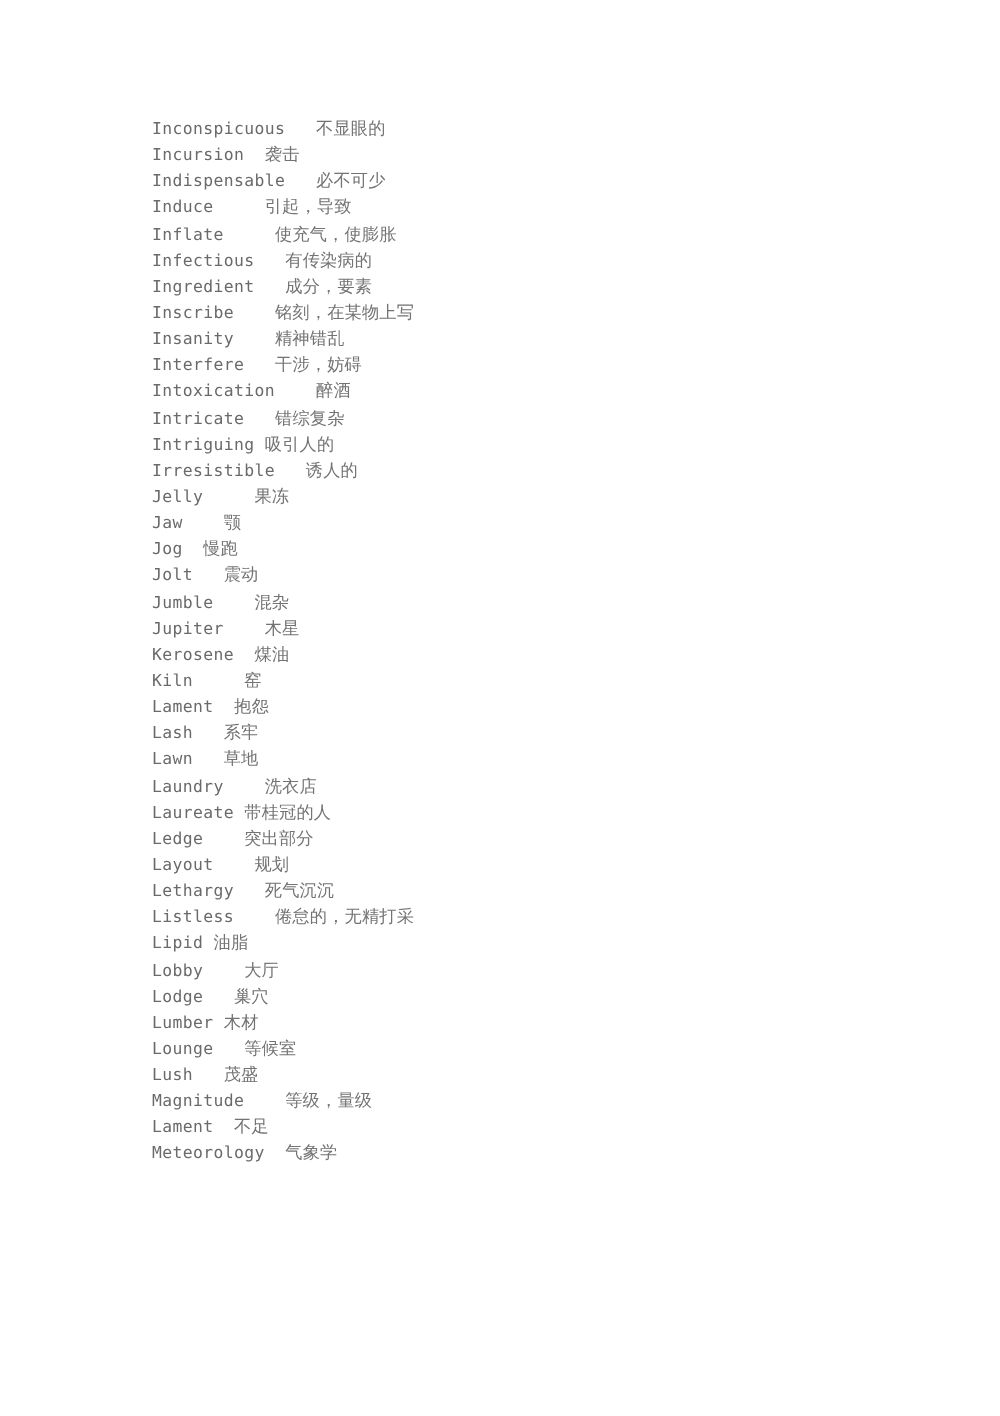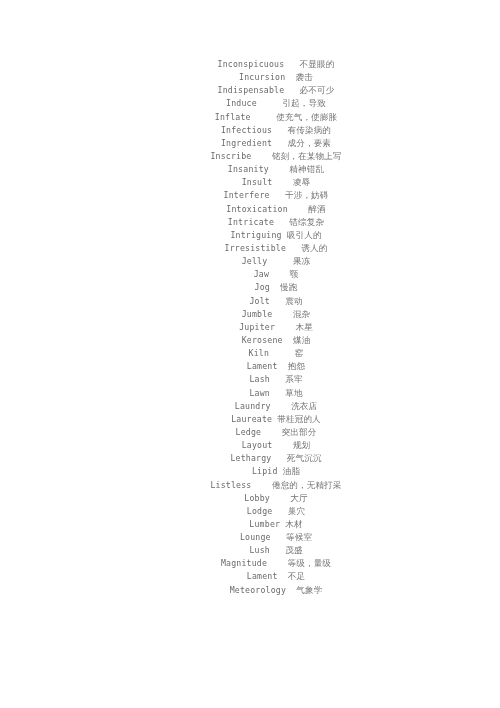--- a/index.html
+++ b/index.html
@@ -12,21 +12,20 @@
     width: 500px;
     height: 708px;
     overflow: hidden;
     font-family: "DejaVu Sans Mono", "Liberation Mono", monospace;
   }
   .page {
     position: relative;
     width: 500px;
     height: 708px;
     background: #ffffff;
-    text-align: center;
   }
   .word-list {
     position: absolute;
     left: 76px;
     top: 58px;
     width: 400px;
   }
   .entry {
     display: block;
     height: 13.15px;
@@ -59,21 +58,20 @@
   <div class="word-list" id="word-list">
       <div class="entry"><span class="term">Inconspicuous</span><span class="gap">&nbsp;&nbsp;&nbsp;</span><span class="gloss">不显眼的</span></div>
       <div class="entry"><span class="term">Incursion</span><span class="gap">&nbsp;&nbsp;</span><span class="gloss">袭击</span></div>
       <div class="entry"><span class="term">Indispensable</span><span class="gap">&nbsp;&nbsp;&nbsp;</span><span class="gloss">必不可少</span></div>
       <div class="entry"><span class="term">Induce</span><span class="gap">&nbsp;&nbsp;&nbsp;&nbsp;&nbsp;</span><span class="gloss">引起，导致</span></div>
       <div class="entry"><span class="term">Inflate</span><span class="gap">&nbsp;&nbsp;&nbsp;&nbsp;&nbsp;</span><span class="gloss">使充气，使膨胀</span></div>
       <div class="entry"><span class="term">Infectious</span><span class="gap">&nbsp;&nbsp;&nbsp;</span><span class="gloss">有传染病的</span></div>
       <div class="entry"><span class="term">Ingredient</span><span class="gap">&nbsp;&nbsp;&nbsp;</span><span class="gloss">成分，要素</span></div>
       <div class="entry"><span class="term">Inscribe</span><span class="gap">&nbsp;&nbsp;&nbsp;&nbsp;</span><span class="gloss">铭刻，在某物上写</span></div>
       <div class="entry"><span class="term">Insanity</span><span class="gap">&nbsp;&nbsp;&nbsp;&nbsp;</span><span class="gloss">精神错乱</span></div>
-      <div class="entry"><span class="term">Insult</span><span class="gap">&nbsp;&nbsp;&nbsp;&nbsp;</span><span class="gloss">凌辱</span></div>
       <div class="entry"><span class="term">Interfere</span><span class="gap">&nbsp;&nbsp;&nbsp;</span><span class="gloss">干涉，妨碍</span></div>
       <div class="entry"><span class="term">Intoxication</span><span class="gap">&nbsp;&nbsp;&nbsp;&nbsp;</span><span class="gloss">醉酒</span></div>
       <div class="entry"><span class="term">Intricate</span><span class="gap">&nbsp;&nbsp;&nbsp;</span><span class="gloss">错综复杂</span></div>
       <div class="entry"><span class="term">Intriguing</span><span class="gap">&nbsp;</span><span class="gloss">吸引人的</span></div>
       <div class="entry"><span class="term">Irresistible</span><span class="gap">&nbsp;&nbsp;&nbsp;</span><span class="gloss">诱人的</span></div>
       <div class="entry"><span class="term">Jelly</span><span class="gap">&nbsp;&nbsp;&nbsp;&nbsp;&nbsp;</span><span class="gloss">果冻</span></div>
       <div class="entry"><span class="term">Jaw</span><span class="gap">&nbsp;&nbsp;&nbsp;&nbsp;</span><span class="gloss">颚</span></div>
       <div class="entry"><span class="term">Jog</span><span class="gap">&nbsp;&nbsp;</span><span class="gloss">慢跑</span></div>
       <div class="entry"><span class="term">Jolt</span><span class="gap">&nbsp;&nbsp;&nbsp;</span><span class="gloss">震动</span></div>
       <div class="entry"><span class="term">Jumble</span><span class="gap">&nbsp;&nbsp;&nbsp;&nbsp;</span><span class="gloss">混杂</span></div>
@@ -81,22 +79,22 @@
       <div class="entry"><span class="term">Kerosene</span><span class="gap">&nbsp;&nbsp;</span><span class="gloss">煤油</span></div>
       <div class="entry"><span class="term">Kiln</span><span class="gap">&nbsp;&nbsp;&nbsp;&nbsp;&nbsp;</span><span class="gloss">窑</span></div>
       <div class="entry"><span class="term">Lament</span><span class="gap">&nbsp;&nbsp;</span><span class="gloss">抱怨</span></div>
       <div class="entry"><span class="term">Lash</span><span class="gap">&nbsp;&nbsp;&nbsp;</span><span class="gloss">系牢</span></div>
       <div class="entry"><span class="term">Lawn</span><span class="gap">&nbsp;&nbsp;&nbsp;</span><span class="gloss">草地</span></div>
       <div class="entry"><span class="term">Laundry</span><span class="gap">&nbsp;&nbsp;&nbsp;&nbsp;</span><span class="gloss">洗衣店</span></div>
       <div class="entry"><span class="term">Laureate</span><span class="gap">&nbsp;</span><span class="gloss">带桂冠的人</span></div>
       <div class="entry"><span class="term">Ledge</span><span class="gap">&nbsp;&nbsp;&nbsp;&nbsp;</span><span class="gloss">突出部分</span></div>
       <div class="entry"><span class="term">Layout</span><span class="gap">&nbsp;&nbsp;&nbsp;&nbsp;</span><span class="gloss">规划</span></div>
       <div class="entry"><span class="term">Lethargy</span><span class="gap">&nbsp;&nbsp;&nbsp;</span><span class="gloss">死气沉沉</span></div>
+      <div class="entry"><span class="term">Listless</span><span class="gap">&nbsp;&nbsp;&nbsp;&nbsp;</span><span class="gloss">倦怠的，无精打采</span></div>
       <div class="entry"><span class="term">Lipid</span><span class="gap">&nbsp;</span><span class="gloss">油脂</span></div>
-      <div class="entry"><span class="term">Listless</span><span class="gap">&nbsp;&nbsp;&nbsp;&nbsp;</span><span class="gloss">倦怠的，无精打采</span></div>
       <div class="entry"><span class="term">Lobby</span><span class="gap">&nbsp;&nbsp;&nbsp;&nbsp;</span><span class="gloss">大厅</span></div>
       <div class="entry"><span class="term">Lodge</span><span class="gap">&nbsp;&nbsp;&nbsp;</span><span class="gloss">巢穴</span></div>
       <div class="entry"><span class="term">Lumber</span><span class="gap">&nbsp;</span><span class="gloss">木材</span></div>
       <div class="entry"><span class="term">Lounge</span><span class="gap">&nbsp;&nbsp;&nbsp;</span><span class="gloss">等候室</span></div>
       <div class="entry"><span class="term">Lush</span><span class="gap">&nbsp;&nbsp;&nbsp;</span><span class="gloss">茂盛</span></div>
       <div class="entry"><span class="term">Magnitude</span><span class="gap">&nbsp;&nbsp;&nbsp;&nbsp;</span><span class="gloss">等级，量级</span></div>
       <div class="entry"><span class="term">Lament</span><span class="gap">&nbsp;&nbsp;</span><span class="gloss">不足</span></div>
       <div class="entry"><span class="term">Meteorology</span><span class="gap">&nbsp;&nbsp;</span><span class="gloss">气象学</span></div>
     </div>
 </div>

